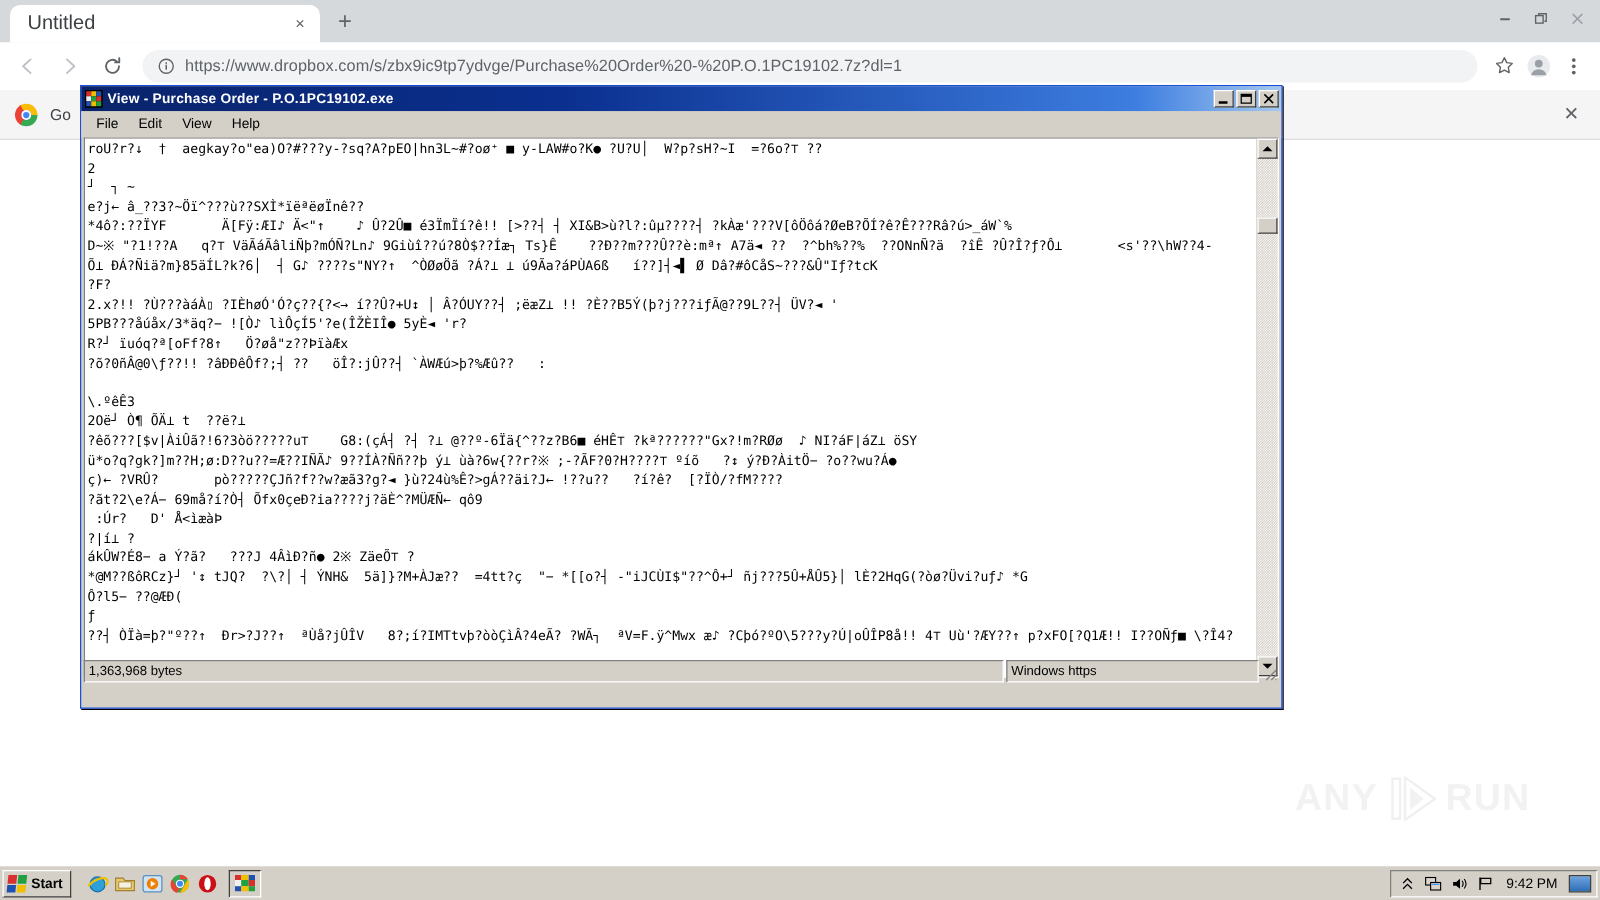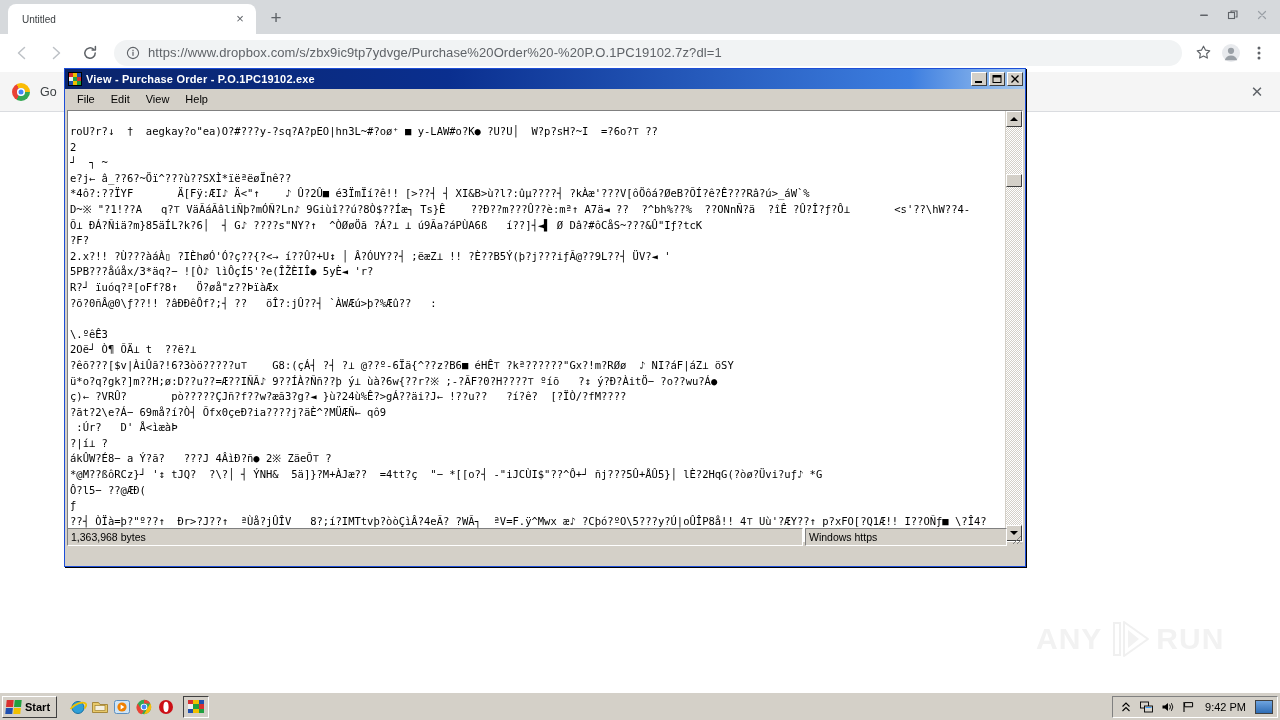--- a/index.html
+++ b/index.html
@@ -51,21 +51,21 @@
     padding: 0 8px 0 14px;
     box-sizing: border-box;
     font-size: 12px;
     color: #3c4043;
   }
   .chrome-tab-title {
     flex: 1;
     white-space: nowrap;
     overflow: hidden;
     text-overflow: ellipsis;
-    font-size: 10px;
+    font-size: 16px;
     color: #3c4043;
   }
   .tab-close {
     width: 16px;
     height: 16px;
     line-height: 16px;
     text-align: center;
     color: #5f6368;
     font-size: 13px;
     cursor: pointer;
@@ -324,21 +324,20 @@
     box-sizing: border-box;
     display: flex;
   }
 
   .text-area {
     flex: 1;
     overflow: hidden;
     padding: 1px 0 0 2px;
     background: #ffffff;
     position: relative;
-    margin-top: 12px;
   }
   .text-line {
     font-family: "DejaVu Sans Mono", monospace;
     font-size: 10.5px;
     line-height: 15.6px;
     color: #000000;
     white-space: pre;
     height: 15.6px;
     overflow: hidden;
   }
@@ -679,21 +678,21 @@
       <span class="menu-item">Edit</span>
       <span class="menu-item">View</span>
       <span class="menu-item">Help</span>
     </div>
 
     <div class="viewer-body">
       <div class="text-area" id="text-area">
           <div class="text-line">roU?r?↓  †  aegkay?o"ea)O?#???y-?sq?A?pEO|hn3L~#?oø⁺ ■ y-LAW#o?K● ?U?U│  W?p?sH?~I  =?6o?⊤ ??</div>
           <div class="text-line">2</div>
           <div class="text-line">┘  ┐ ~</div>
-          <div class="text-line">e?j← â_??6?~Öï^???ù??SXÌ*ïëªëøÏnê??</div>
+          <div class="text-line">e?j← â_??3?~Öï^???ù??SXÌ*ïëªëøÏnê??</div>
           <div class="text-line">*4ô?:??ÏYF       Ä[Fÿ:ÆI♪ Ä&lt;"↑    ♪ Û?2Û■ é3ÏmÏí?ê!! [&gt;??┤ ┤ XI&amp;B&gt;ù?l?:ûµ????┤ ?kÀæ'???V[ôÖôá?ØeB?ÕÍ?ê?Ê???Râ?ú&gt;_áW`%</div>
           <div class="text-line">D~※ "?1!??A   q?⊤ VäÃáÃâliÑþ?mÓÑ?Ln♪ 9Giùî??ú?8Ò$??Íæ┐ Ts}Ê    ??Ð??m???Û??è:mª↑ A7ä◄ ??  ?^bh%??%  ??ONnÑ?ä  ?îÊ ?Û?Î?ƒ?Ô⊥       &lt;s'??\hW??4-</div>
           <div class="text-line">Õ⊥ ÐÁ?Ñiä?m}85äÍL?k?6│  ┤ G♪ ????s"NY?↑  ^ÒØøÖã ?Á?⊥ ⊥ ú9Ãa?áPÙA6ß   í??]┤◄▌ Ø Dâ?#ôCåS~???&amp;Û"Iƒ?tcK</div>
           <div class="text-line">?F?</div>
           <div class="text-line">2.x?!! ?Ù???àáÀ▯ ?IÈhøÓ'Ó?ç??{?&lt;→ í??Û?+U↕ │ Â?ÓUY??┤ ;ëæZ⊥ !! ?È??B5Ý(þ?j???iƒÃ@??9L??┤ ÜV?◄ '</div>
           <div class="text-line">5PB???åúåx/3*äq?− ![Ò♪ lìÔçÍ5'?e(ÎŽÈIÎ● 5yÈ◄ 'r?</div>
           <div class="text-line">R?┘ ïuóq?ª[oFf?8↑   Ö?øå"z??ÞïàÆx</div>
           <div class="text-line">?õ?0ñÂ@0\ƒ??!! ?âÐÐêÔf?;┤ ??   öÎ?:jÛ??┤ `ÀWÆú&gt;þ?%Æû??   :</div>
           <div class="text-line"></div>
           <div class="text-line">\.ºêÊ3</div>

